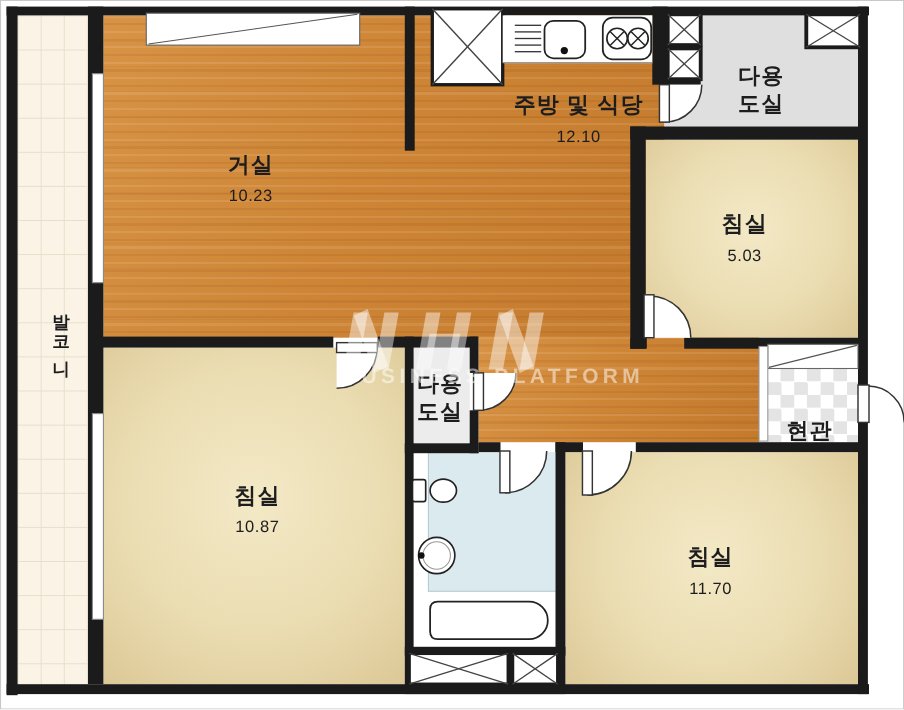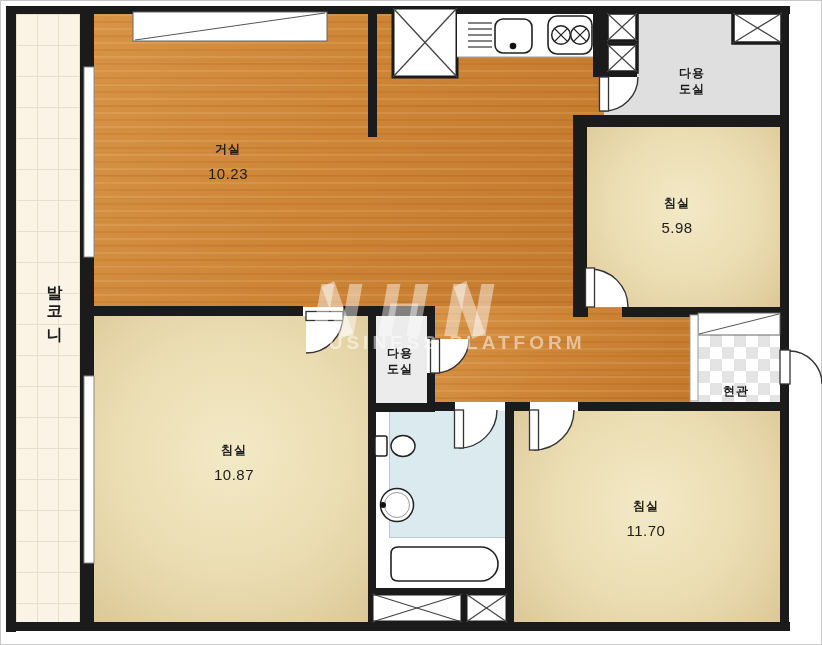--- a/index.html
+++ b/index.html
@@ -17,21 +17,21 @@
       background-size:21px 31px;}
   .gray-floor{background:#DFDFDF;}
   .lightgray-floor{background:#ECECEC;}
   .bath-blue{background:#DBEAEE;border-left:1px solid #B9CBD1;border-bottom:1px solid #B9CBD1;box-sizing:border-box;}
   .checker{background-image:conic-gradient(#E4E4E4 90deg,#ffffff 90deg 180deg,#E4E4E4 180deg 270deg,#ffffff 270deg);
       background-size:24px 24px;}
   
   .wall{background:#1B1B1B;}
   
   .rlabel{position:absolute;transform:translate(-50%,-50%);text-align:center;color:#1d1d1d;z-index:40;}
-  .rname{font-size:12px;font-weight:bold;letter-spacing:1px;line-height:1.3;}
+  .rname{font-size:20px;font-weight:bold;letter-spacing:1px;line-height:1.3;}
   .rname.pre{white-space:pre-line;}
   .rarea{font-size:15px;font-weight:500;margin-top:7px;letter-spacing:0.5px;}
   .vert{writing-mode:vertical-rl;text-orientation:upright;letter-spacing:5px;font-size:16px;font-weight:bold;}
   
   svg.overlay{position:absolute;left:0;top:0;z-index:30;pointer-events:none;}
   
   .wm-text{position:absolute;left:311px;top:332px;width:210px;z-index:50;
      color:rgba(255,255,255,0.50);font-size:19px;font-weight:bold;letter-spacing:4px;white-space:nowrap;}
 </style>
 </head>
@@ -218,27 +218,31 @@
       <line x1="454" y1="284" x2="482" y2="336"></line>
       <line x1="482" y1="284" x2="482" y2="336"></line>
     </g>
   </svg>
   <div class="wm-text">BUSINESS PLATFORM</div>
 
   <div class="rlabel" style="left:228px;top:162px;">
     <div class="rname">거실</div>
     <div class="rarea">10.23</div>
   </div>
+  <div class="rlabel" style="left:526px;top:108px;">
+    <div class="rname">주방 및 식당</div>
+    <div class="rarea">12.10</div>
+  </div>
   <div class="rlabel" style="left:692px;top:82px;">
     <div class="rname pre">다용
 도실</div>
   </div>
   <div class="rlabel" style="left:677px;top:216px;">
     <div class="rname">침실</div>
-    <div class="rarea">5.98</div>
+    <div class="rarea">5.03</div>
   </div>
   <div class="rlabel" style="left:736px;top:392px;">
     <div class="rname">현관</div>
   </div>
   <div class="rlabel" style="left:400px;top:362px;">
     <div class="rname pre">다용
 도실</div>
   </div>
   <div class="rlabel" style="left:234px;top:463px;">
     <div class="rname">침실</div>

